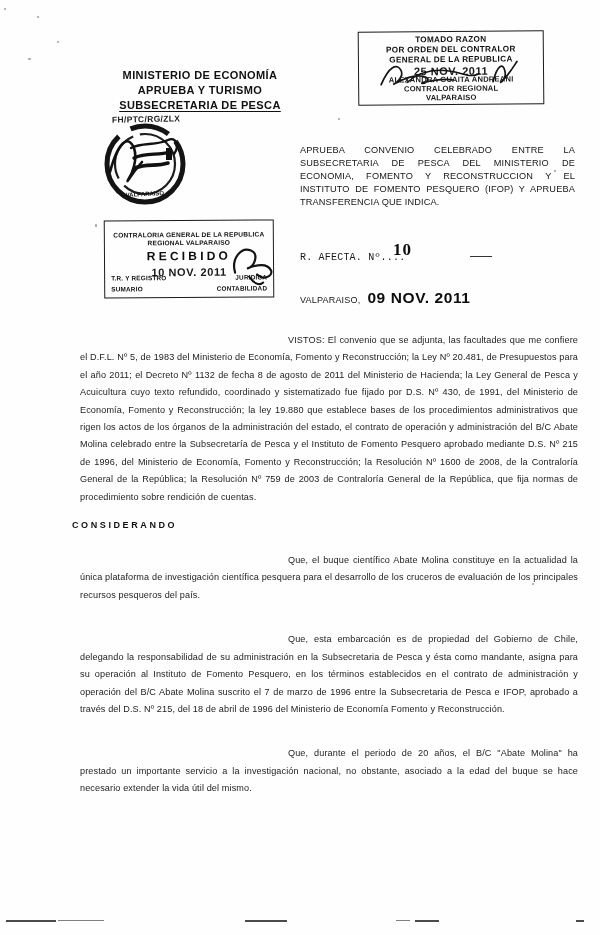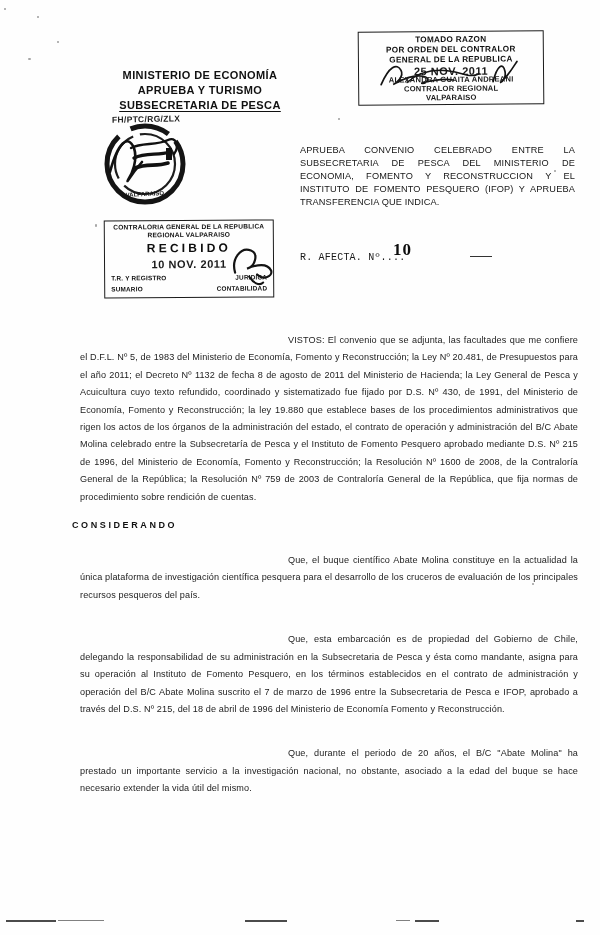--- a/index.html
+++ b/index.html
@@ -132,21 +132,21 @@
     border: 1.5px solid #1b1b1b;
     box-sizing: border-box;
     transform: rotate(-0.4deg);
   }
   .stamp-recibido .rc-top {
     text-align: center;
     font-weight: bold;
     font-size: 6.6px;
     line-height: 8.4px;
     letter-spacing: .2px;
-    padding-top: 2px;
+    padding-top: 10px;
     color: #111;
   }
   .stamp-recibido .rc-word {
     text-align: center;
     font-weight: bold;
     font-size: 12px;
     letter-spacing: 3.2px;
     margin-top: 1px;
     color: #0d0d0d;
   }
@@ -334,20 +334,24 @@
       <path d="M24 34 C28 40, 34 44, 38 40" fill="none" stroke="#141414" stroke-width="2" stroke-linecap="round"></path>
     </svg>
   </div>
 
   <div class="subject">APRUEBA CONVENIO CELEBRADO ENTRE LA SUBSECRETARIA DE PESCA DEL MINISTERIO DE ECONOMIA, FOMENTO Y RECONSTRUCCION Y EL INSTITUTO DE FOMENTO PESQUERO (IFOP) Y APRUEBA TRANSFERENCIA QUE INDICA.</div>
 
   <div class="afecta">R. AFECTA. Nº....</div>
   <div class="afecta-number">10</div>
   <div class="afecta-dash"></div>
 
+  <div class="placedate">
+    <span>VALPARAISO,</span>
+    <span class="date-stamp">09 NOV. 2011</span>
+  </div>
 
   <div class="body-area">
     <p class="para">VISTOS: El convenio que se adjunta, las facultades que me confiere el D.F.L. Nº 5, de 1983 del Ministerio de Economía, Fomento y Reconstrucción; la Ley Nº 20.481, de Presupuestos para el año 2011; el Decreto Nº 1132 de fecha 8 de agosto de 2011 del Ministerio de Hacienda; la Ley General de Pesca y Acuicultura cuyo texto refundido, coordinado y sistematizado fue fijado por D.S. Nº 430, de 1991, del Ministerio de Economía, Fomento y Reconstrucción; la ley 19.880 que establece bases de los procedimientos administrativos que rigen los actos de los órganos de la administración del estado, el contrato de operación y administración del B/C Abate Molina celebrado entre la Subsecretaría de Pesca y el Instituto de Fomento Pesquero aprobado mediante D.S. Nº 215 de 1996, del Ministerio de Economía, Fomento y Reconstrucción; la Resolución Nº 1600 de 2008, de la Contraloría General de la República; la Resolución Nº 759 de 2003 de Contraloría General de la República, que fija normas de procedimiento sobre rendición de cuentas.</p>
 
     <div class="considerando">CONSIDERANDO</div>
 
     <p class="para">Que, el buque científico Abate Molina constituye en la actualidad la única plataforma de investigación científica pesquera para el desarrollo de los cruceros de evaluación de los principales recursos pesqueros del país.</p>
     <div class="gap-lg"></div>
     <p class="para">Que, esta embarcación es de propiedad del Gobierno de Chile, delegando la responsabilidad de su administración en la Subsecretaria de Pesca y ésta como mandante, asigna para su operación al Instituto de Fomento Pesquero, en los términos establecidos en el contrato de administración y operación del B/C Abate Molina suscrito el 7 de marzo de 1996 entre la Subsecretaria de Pesca e IFOP, aprobado a través del D.S. Nº 215, del 18 de abril de 1996 del Ministerio de Economía Fomento y Reconstrucción.</p>
     <div class="gap-lg"></div>

